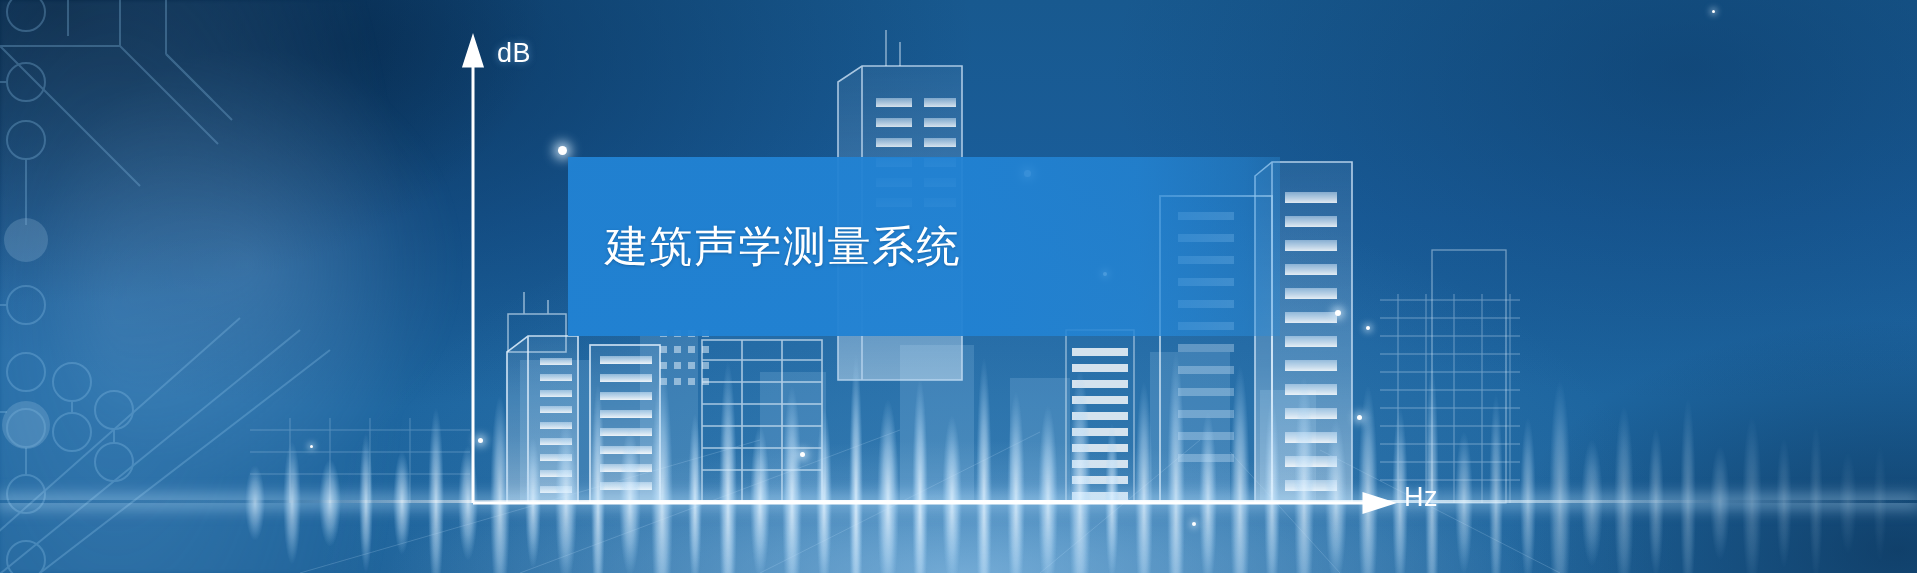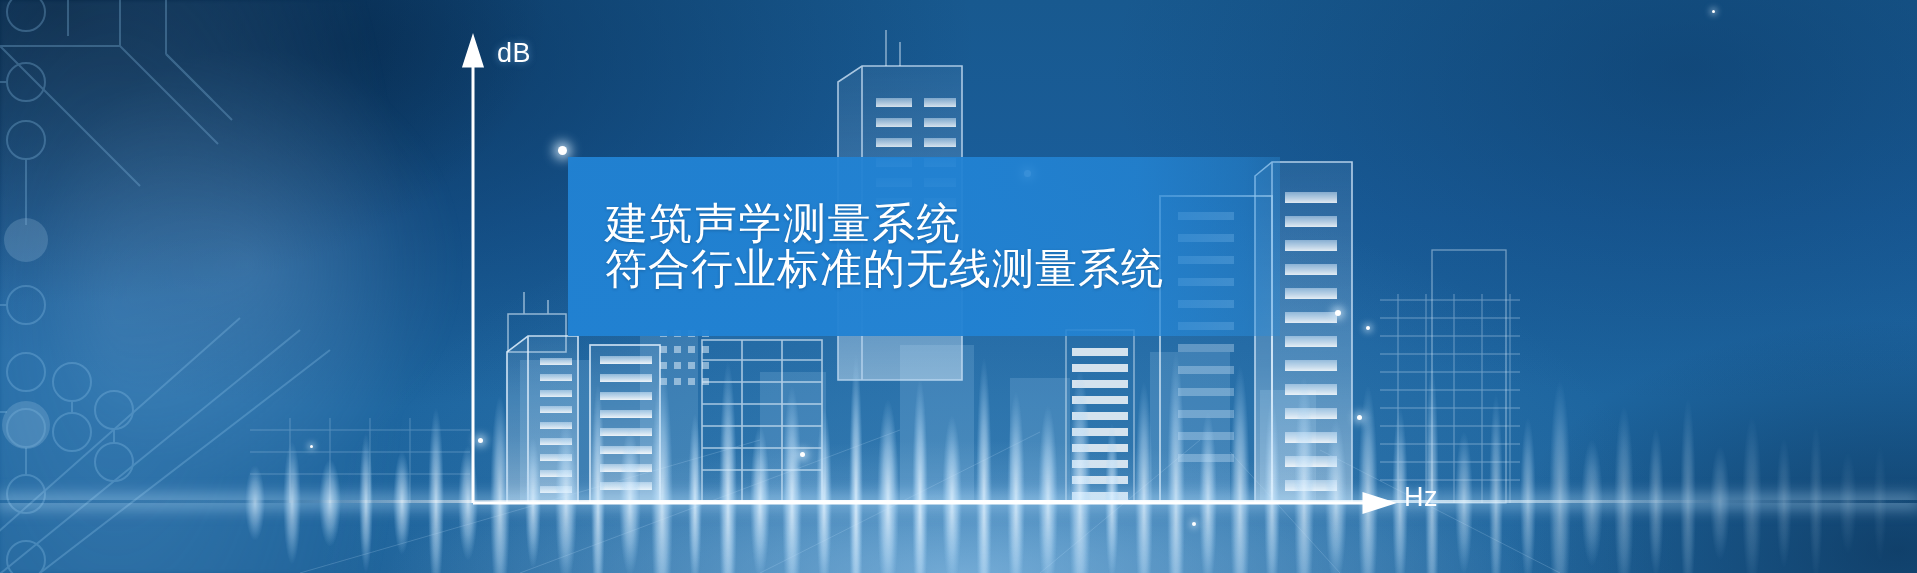--- a/index.html
+++ b/index.html
@@ -434,16 +434,15 @@
       <path d="M473 503 H1368"></path>
       <polygon points="1392,503 1364,494 1364,512"></polygon>
     </g>
   </svg>
   <span class="axis-label" id="label-db">dB</span>
   <span class="axis-label" id="label-hz">Hz</span>
 
   <div id="text-panel"></div>
   <div id="text-lines">
     <div class="headline line1">建筑声学测量系统</div>
-    <div class="headline line2">符合行业标准的无线测量系统</div>
   </div>
 
 </div>
 
 </body></html>

